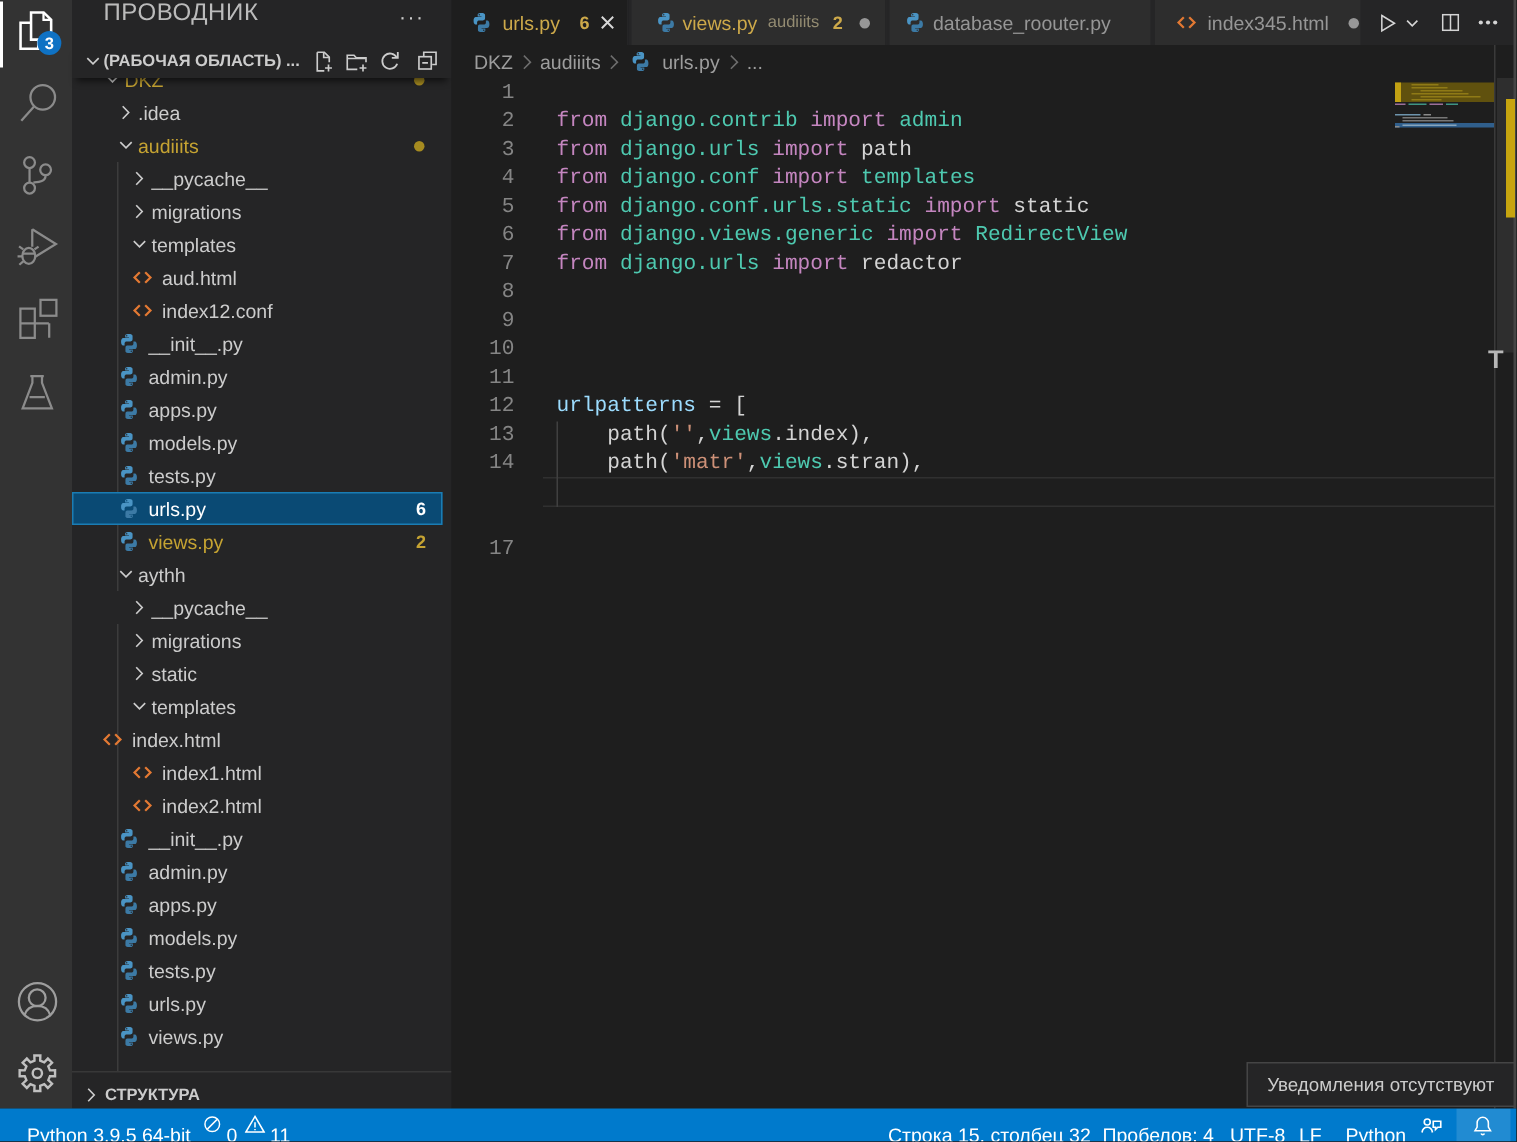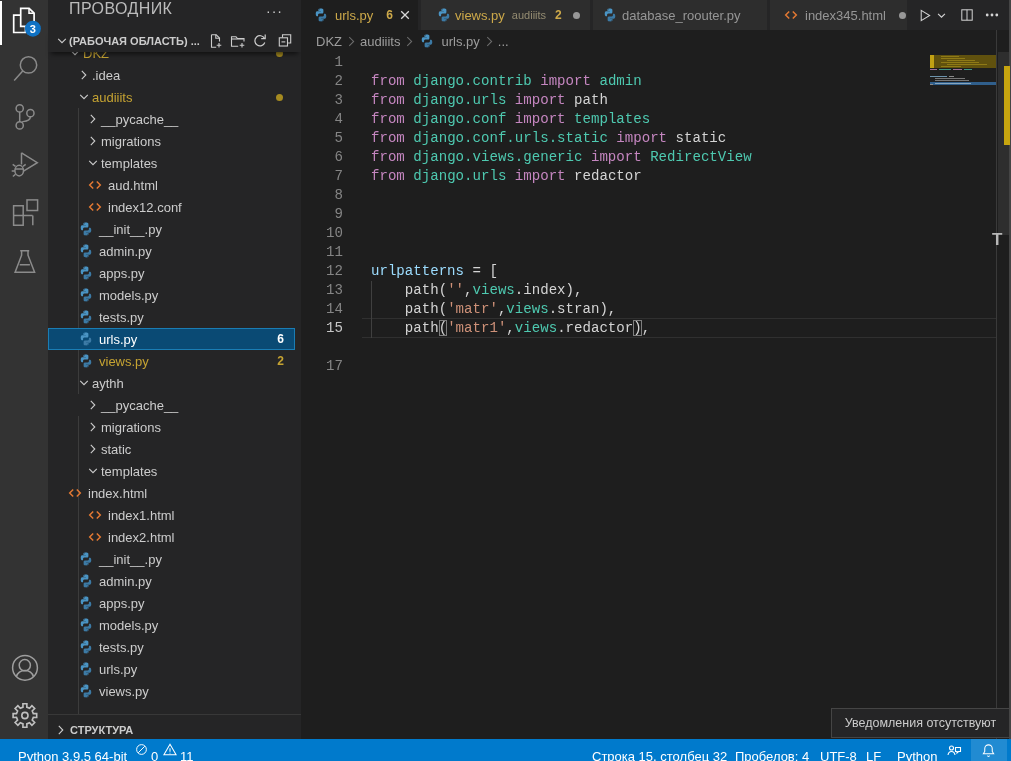--- a/index.html
+++ b/index.html
@@ -413,21 +413,20 @@
 <div class="cl" style="top:77px"><span class="ln">5</span><span class="ct"><span class="k">from</span> <span class="m sq">django.conf.urls.static</span> <span class="k">import</span> <span class="w">static</span></span></div>
 <div class="cl" style="top:96px"><span class="ln">6</span><span class="ct"><span class="k">from</span> <span class="m sq">django.views.generic</span> <span class="k">import</span> <span class="m">RedirectView</span></span></div>
 <div class="cl" style="top:115px"><span class="ln">7</span><span class="ct"><span class="k">from</span> <span class="m sq">django.urls</span> <span class="k">import</span> <span class="w">redactor</span></span></div>
 <div class="cl" style="top:134px"><span class="ln">8</span></div>
 <div class="cl" style="top:153px"><span class="ln">9</span><span class="ct"></span></div>
 <div class="cl" style="top:172px"><span class="ln">10</span><span class="ct"></span></div>
 <div class="cl" style="top:191px"><span class="ln">11</span><span class="ct"></span></div>
 <div class="cl" style="top:210px"><span class="ln">12</span><span class="ct"><span class="v">urlpatterns</span><span class="w"> = [</span></span></div>
 <div class="cl" style="top:229px"><span class="ln">13</span><span class="ct"><span class="w">    path(</span><span class="s">''</span><span class="w">,</span><span class="m">views</span><span class="w">.index),</span></span></div>
 <div class="cl" style="top:248px"><span class="ln">14</span><span class="ct"><span class="w">    path(</span><span class="s">'matr'</span><span class="w">,</span><span class="m">views</span><span class="w">.stran),</span></span></div>
-<div class="cl" style="top:267px"><span class="ln" style="color:#c6c6c6">15</span><span class="ct"><span class="w">    path</span><span class="w bx">(</span><span class="s">'matr1'</span><span class="w">,</span><span class="m">views</span><span class="w">.redactor</span><span class="w bx">)</span><span class="w">,</span></span></div>
 <div class="cl" style="top:305px"><span class="ln">17</span><span class="ct"></span></div>
 <div class="abs" style="left:629px;top:3px;width:66px;height:13px;background:#60510e"></div>
 <div class="abs" style="left:629px;top:3px;width:4px;height:13px;background:#c2a113"></div>
 <div class="abs" style="left:640px;top:4px;width:18px;height:1px;background:#8f7a16"></div>
 <div class="abs" style="left:640px;top:6px;width:24px;height:1px;background:#8f7a16"></div>
 <div class="abs" style="left:646px;top:8px;width:28px;height:1px;background:#8f7a16"></div>
 <div class="abs" style="left:640px;top:10px;width:38px;height:1px;background:#8f7a16"></div>
 <div class="abs" style="left:646px;top:12px;width:40px;height:1px;background:#8f7a16"></div>
 <div class="abs" style="left:640px;top:14px;width:20px;height:1px;background:#8f7a16"></div>
 <div class="abs" style="left:629px;top:16.5px;width:7px;height:1px;background:#9c6f99"></div>

